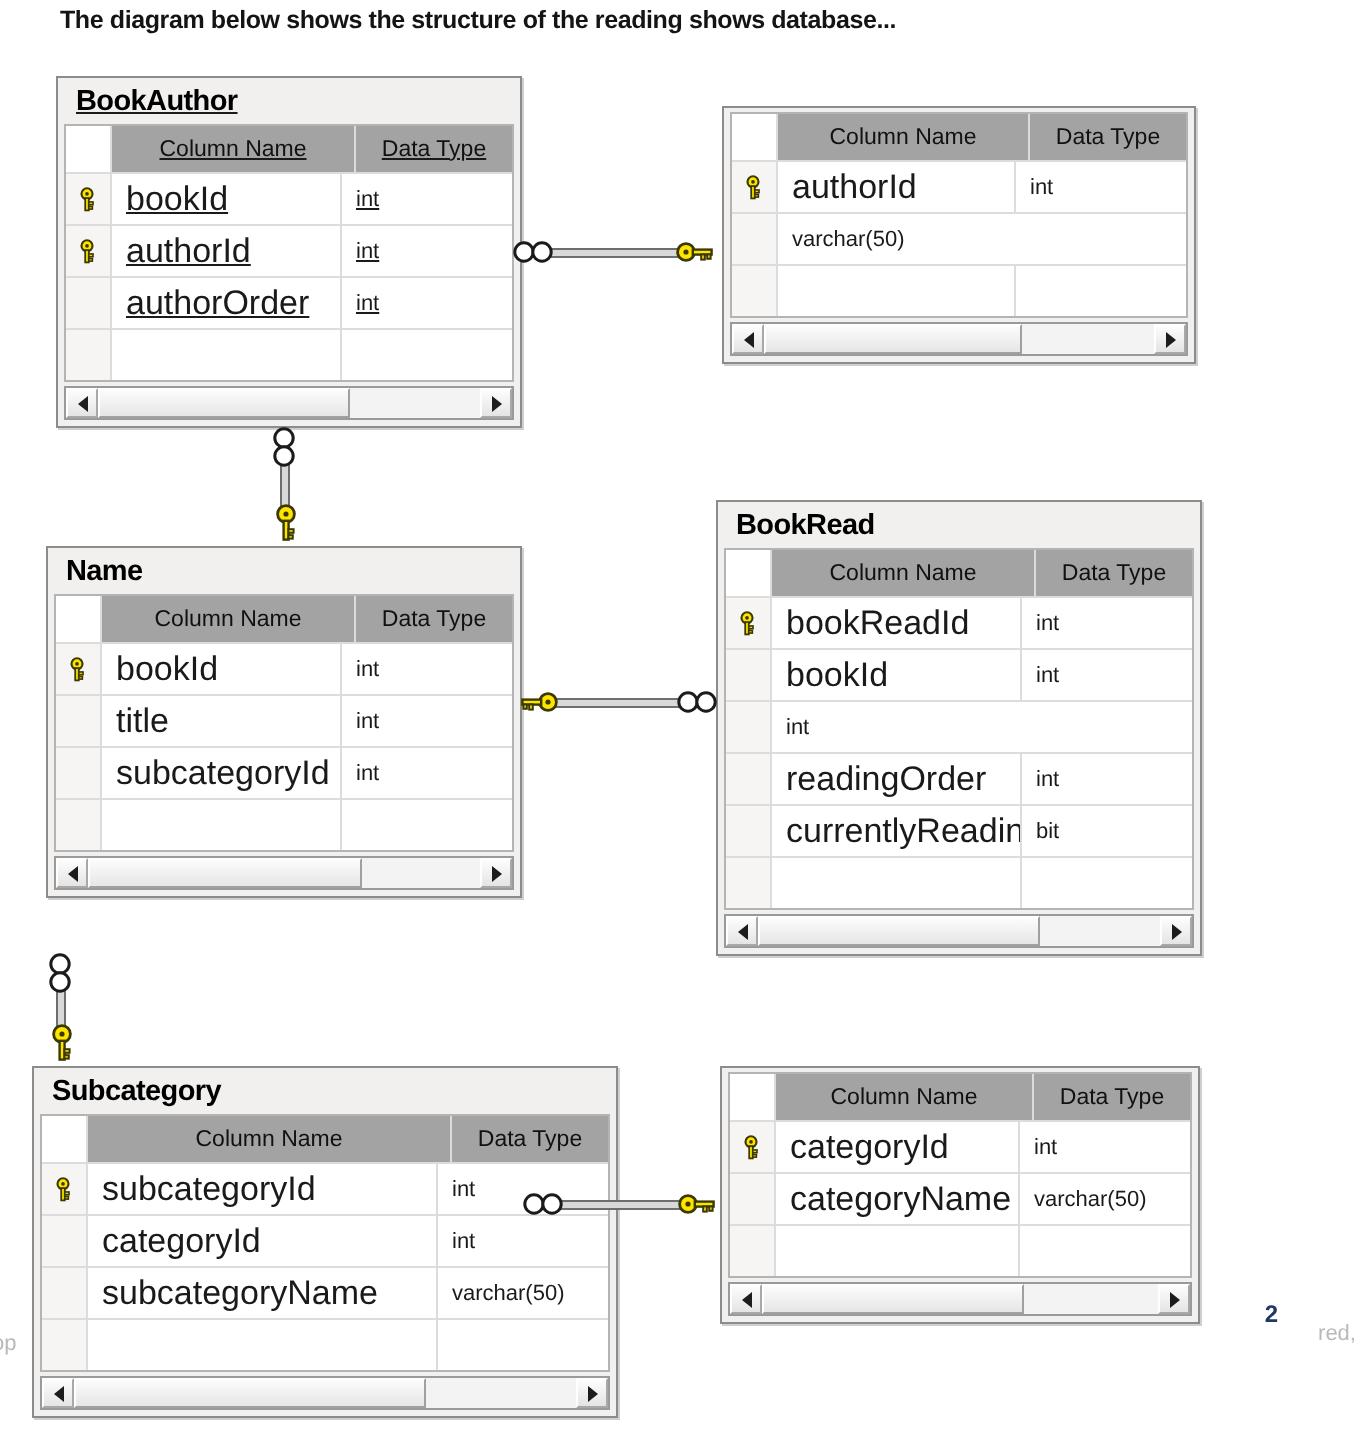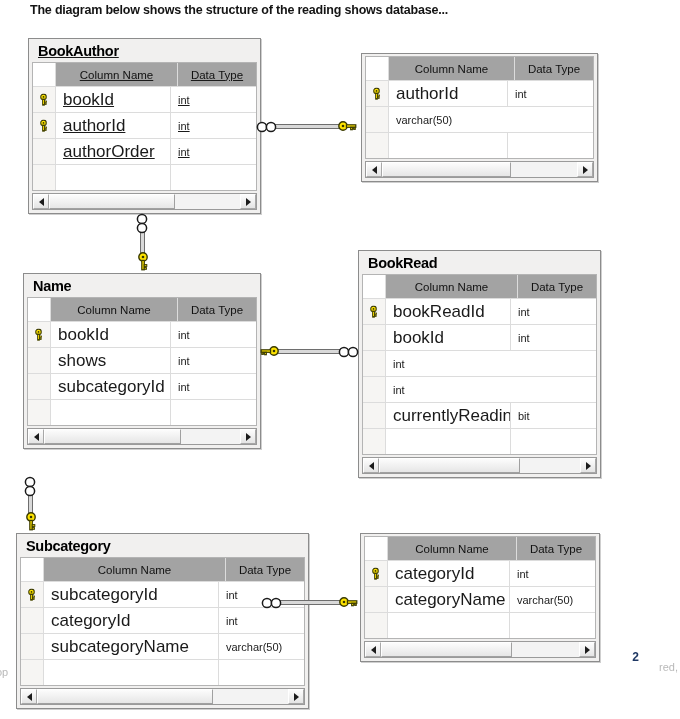--- a/index.html
+++ b/index.html
@@ -313,21 +313,21 @@
               <rect x="6.9" y="6.8" width="2.2" height="7.6" fill="#ffe400" stroke="#3a3a00" stroke-width="1.1"></rect>
               <rect x="9.1" y="9.2" width="2.6" height="1.7" fill="#ffe400" stroke="#3a3a00" stroke-width="1"></rect>
               <rect x="9.1" y="12.0" width="2.2" height="1.6" fill="#ffe400" stroke="#3a3a00" stroke-width="1"></rect>
             </svg>
           </div>
           <div class="cell-name">bookId</div>
           <div class="cell-type">int</div>
         </div>
         <div class="grid-row">
           <div class="cell-key"></div>
-          <div class="cell-name">shows</div>
+          <div class="cell-name">title</div>
           <div class="cell-type">int</div>
         </div>
         <div class="grid-row">
           <div class="cell-key"></div>
           <div class="cell-name">subcategoryId</div>
           <div class="cell-type">int</div>
         </div>
         <div class="grid-row blank">
           <div class="cell-key"></div>
           <div class="cell-name"></div>
@@ -371,20 +371,21 @@
           <div class="cell-key"></div>
           <div class="cell-name">bookId</div>
           <div class="cell-type">int</div>
         </div>
         <div class="grid-row">
           <div class="cell-key"></div>
           <div class="cell-type">int</div>
         </div>
         <div class="grid-row">
           <div class="cell-key"></div>
+          <div class="cell-name">readingOrder</div>
           <div class="cell-type">int</div>
         </div>
         <div class="grid-row">
           <div class="cell-key"></div>
           <div class="cell-name">currentlyReading</div>
           <div class="cell-type">bit</div>
         </div>
         <div class="grid-row blank">
           <div class="cell-key"></div>
           <div class="cell-name"></div>

